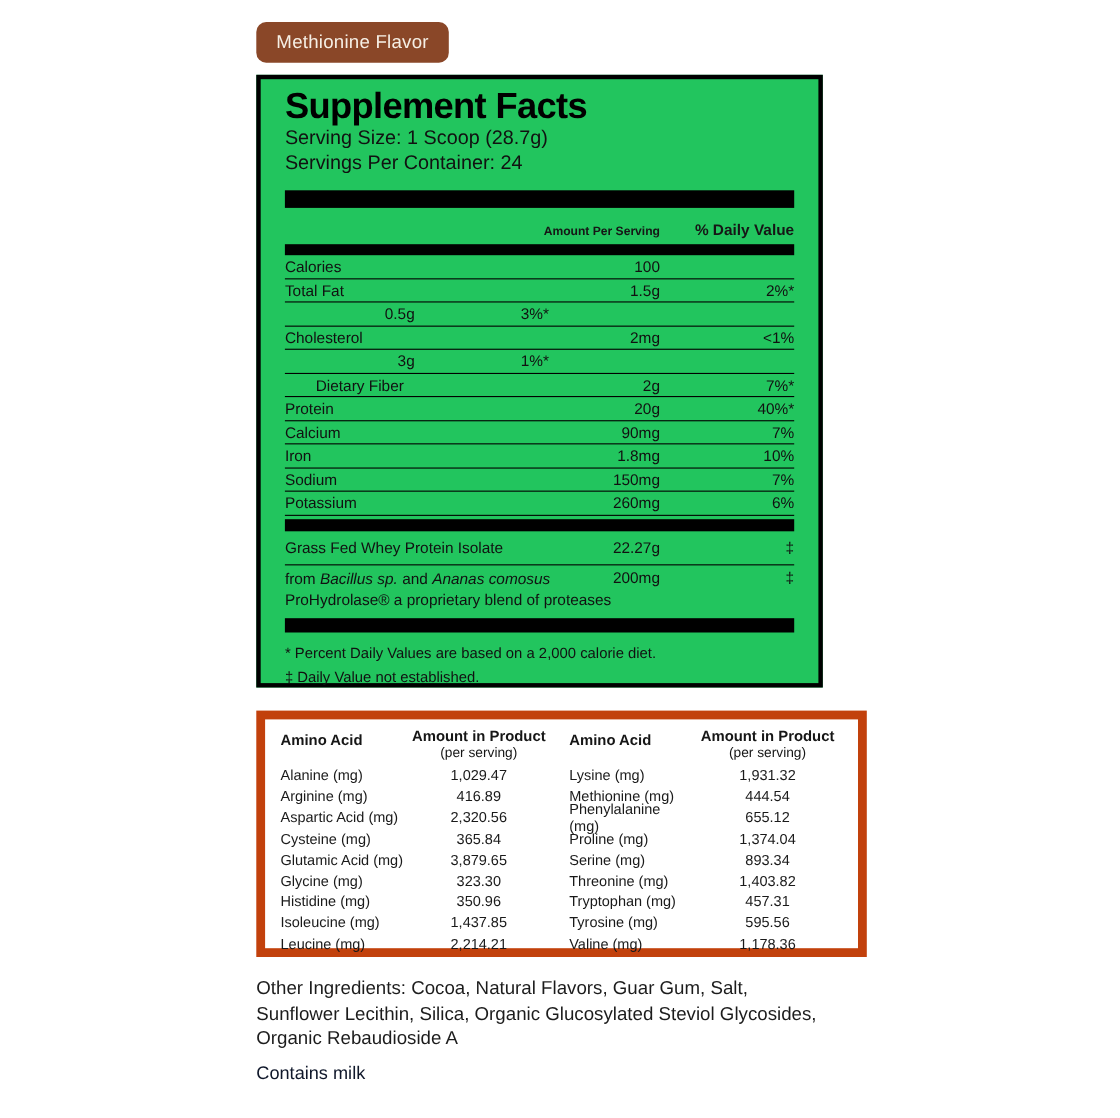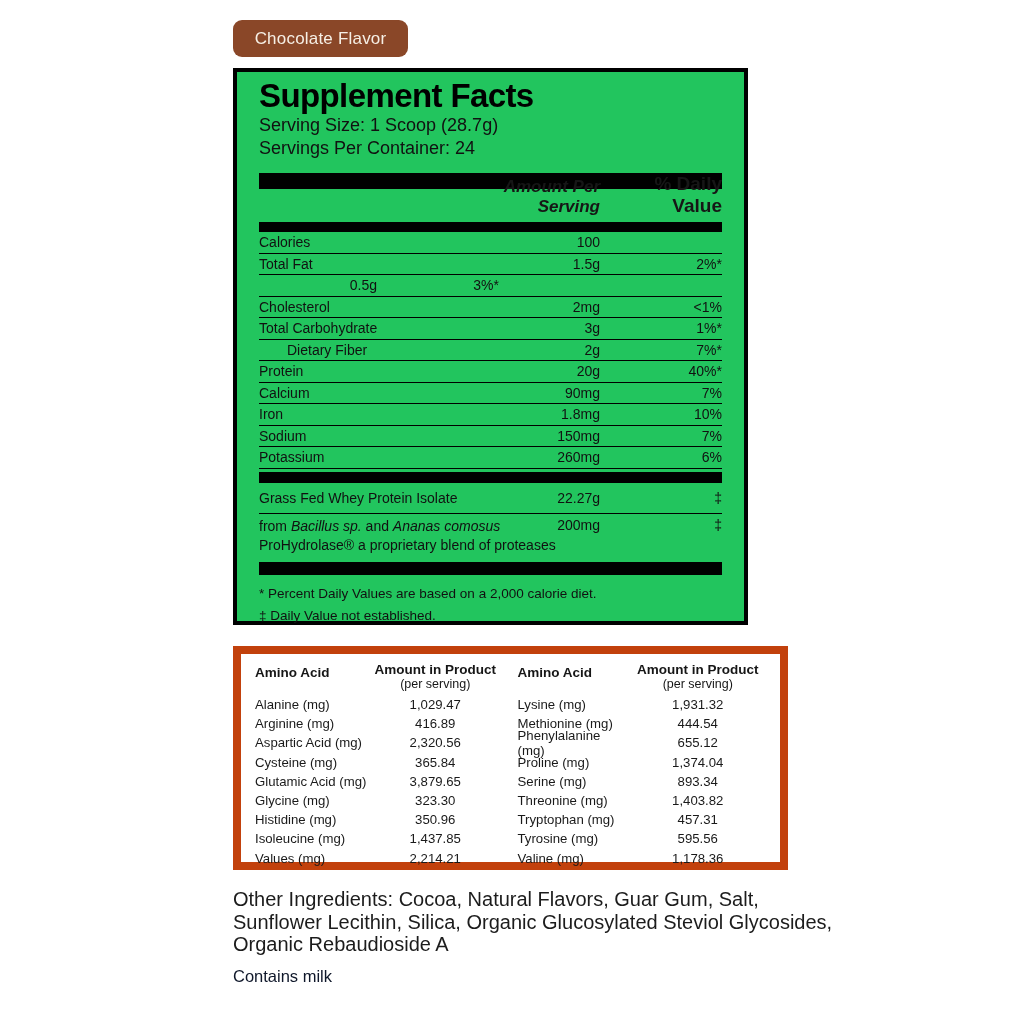--- a/index.html
+++ b/index.html
@@ -34,22 +34,22 @@
   .serving { font-size: 18px; line-height: 23px; color: #111; }
 
   .bar { background: #000; }
   .bar-1 { height: 16px; margin-top: 13px; }
   .bar-2 { height: 10px; }
   .bar-3 { height: 11px; margin-top: 3px; }
   .bar-4 { height: 13px; margin-top: 3px; }
 
   .head-row { display: flex; align-items: flex-end; height: 28px; padding-bottom: 5px; }
   .head-row .label { flex: 1; }
-  .head-row .amt { width: 160px; text-align: right; font-weight: bold; font-size: 17px; font-style: italic; }
-  .head-row .dv  { width: 122px; text-align: right; font-weight: bold; font-size: 19px; }
+  .head-row .amt { width: 160px; text-align: right; font-weight: bold; font-size: 11px; }
+  .head-row .dv  { width: 122px; text-align: right; font-weight: bold; font-size: 14px; }
 
   .row {
     display: flex; align-items: center;
     height: 20.5px; border-bottom: 1.5px solid #000;
     font-size: 14px; color: #111;
   }
   .row .label { flex: 1; }
   .row .amt { width: 118px; text-align: right; }
   .row .dv  { width: 122px; text-align: right; }
   .row.indent .label { padding-left: 28px; }
@@ -81,34 +81,34 @@
   .aa-name-h { width: 112px; font-weight: bold; font-size: 13.5px; padding-top: 3px; }
   .aa-amt-h { flex: 1; text-align: center; font-weight: bold; font-size: 13.5px; line-height: 15px; }
   .aa-amt-h .sub { font-weight: normal; font-size: 12.5px; line-height: 14px; }
   .aa-row { display: flex; align-items: center; height: 19.2px; font-size: 13.2px; color: #1a1a1a; }
   .aa-row .aa-name { width: 112px; }
   .aa-row .aa-val { flex: 1; text-align: center; }
 
   
   .other {
     position: absolute; left: 233px; top: 888px; width: 600px;
-    margin: 0; font-size: 20px; line-height: 22.5px; color: #1c1c1c;
+    margin: 0; font-size: 17px; line-height: 22.5px; color: #1c1c1c;
   }
   .contains {
     position: absolute; left: 233px; top: 967px;
     margin: 0; font-size: 16.5px; color: #0f172a;
   }
 </style>
 </head>
 <body>
 
 <div class="canvas">
 
   <div class="badge">
-    <span>Chocolate Flavor</span>
+    <span>Methionine Flavor</span>
   </div>
 
   <section class="sf-panel">
     <h1 class="sf-title">Supplement Facts</h1>
     <div class="serving">Serving Size: 1 Scoop (28.7g)</div>
     <div class="serving">Servings Per Container: 24</div>
 
     <div class="bar bar-1"></div>
 
     <div class="head-row">
@@ -134,21 +134,20 @@
         <div class="row indent">
           <div class="amt">0.5g</div>
           <div class="dv">3%*</div>
         </div>
         <div class="row">
           <div class="label">Cholesterol</div>
           <div class="amt">2mg</div>
           <div class="dv">&lt;1%</div>
         </div>
         <div class="row">
-          <div class="label">Total Carbohydrate</div>
           <div class="amt">3g</div>
           <div class="dv">1%*</div>
         </div>
         <div class="row indent">
           <div class="label">Dietary Fiber</div>
           <div class="amt">2g</div>
           <div class="dv">7%*</div>
         </div>
         <div class="row">
           <div class="label">Protein</div>
@@ -243,21 +242,21 @@
           </div>
           <div class="aa-row">
             <div class="aa-name">Histidine (mg)</div>
             <div class="aa-val">350.96</div>
           </div>
           <div class="aa-row">
             <div class="aa-name">Isoleucine (mg)</div>
             <div class="aa-val">1,437.85</div>
           </div>
           <div class="aa-row">
-            <div class="aa-name">Values (mg)</div>
+            <div class="aa-name">Leucine (mg)</div>
             <div class="aa-val">2,214.21</div>
           </div>
         </div>
     </div>
 
     <div class="aa-half">
       <div class="aa-head-row">
         <div class="aa-name-h">Amino Acid</div>
         <div class="aa-amt-h">
           <div>Amount in Product</div>

